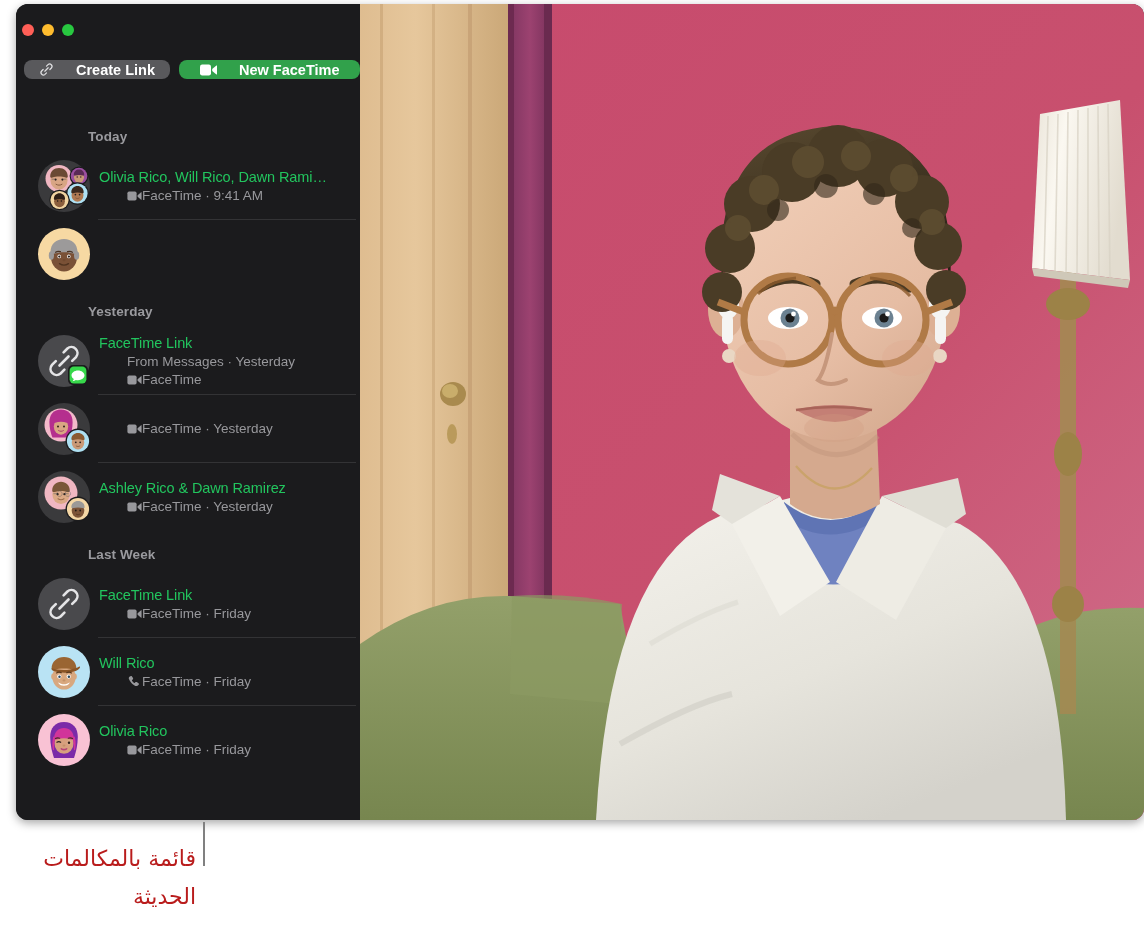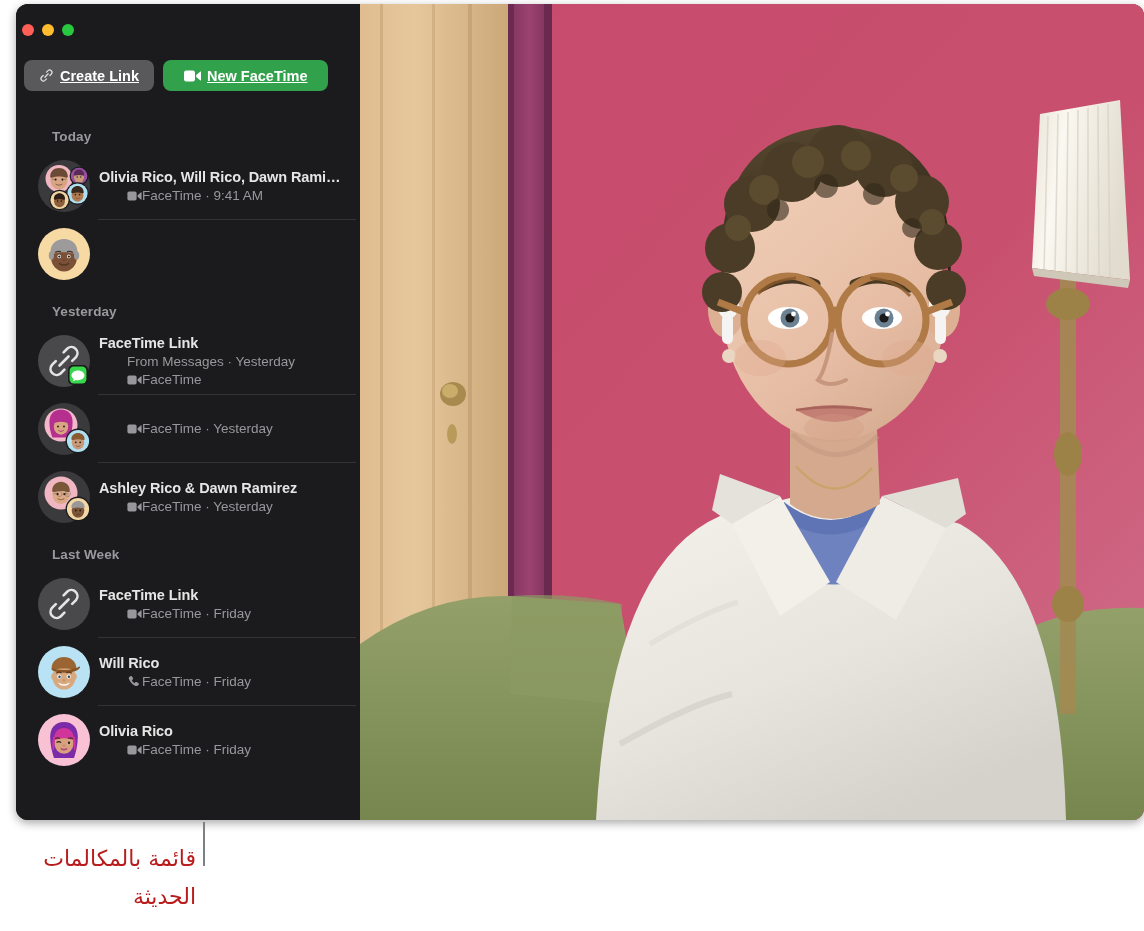--- a/index.html
+++ b/index.html
@@ -64,34 +64,33 @@
   .toolbar {
     position: absolute;
     left: 8px;
     top: 56px;
     display: flex;
     gap: 9px;
     align-items: center;
   }
 
   .btn {
-    height: 31px;
+    height: 19px;
     border-radius: 8px;
     display: inline-flex;
     align-items: center;
     justify-content: center;
-    gap: 6px;
+    gap: 22px;
     padding: 0 14px;
     font-size: 14.5px;
     font-weight: 600;
     color: #ffffff;
     cursor: default;
     white-space: nowrap;
     border: none;
-    text-decoration: underline;
   }
   .btn-link {
     background: #59595c;
     padding: 0 15px;
   }
   .btn-new {
     background: #31a14b;
     padding: 0 21px;
   }
 
@@ -107,20 +106,21 @@
     bottom: 0;
     overflow: hidden;
   }
 
   .section-header {
     font-size: 13.5px;
     font-weight: 600;
     color: #9a9a9e;
     padding: 16px 0 8px 36px;
     letter-spacing: 0.1px;
+    margin-left: 36px;
   }
   .section-header.first { padding-top: 13px; }
 
   .row {
     position: relative;
     display: flex;
     align-items: center;
     padding: 0 6px 0 22px;
     height: 68px;
     cursor: default;
@@ -140,22 +140,22 @@
     min-width: 52px;
     height: 52px;
     position: relative;
     margin-right: 9px;
   }
 
   .row-text { min-width: 0; flex: 1; }
 
   .row-title {
     font-size: 14.5px;
-    font-weight: 700;
-    color: #e5e5e5;
+    font-weight: 400;
+    color: #22c55e;
     line-height: 19px;
     white-space: nowrap;
     overflow: hidden;
     text-overflow: ellipsis;
     letter-spacing: -0.1px;
   }
   .row-sub {
     font-size: 13.5px;
     font-weight: 400;
     color: #98989c;

